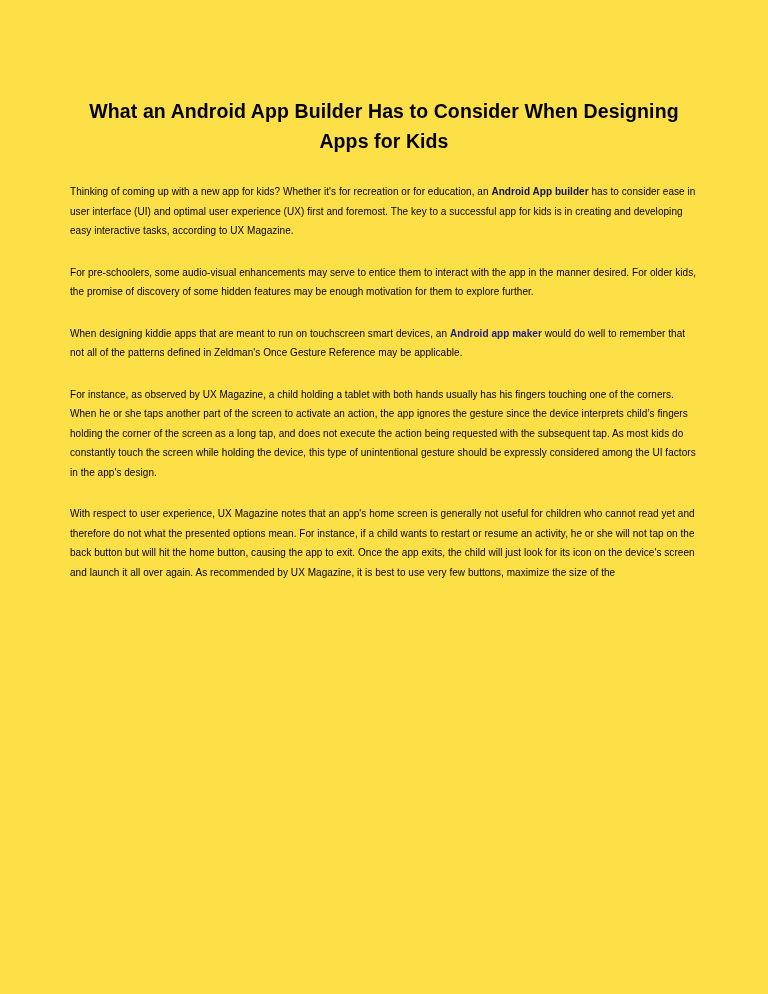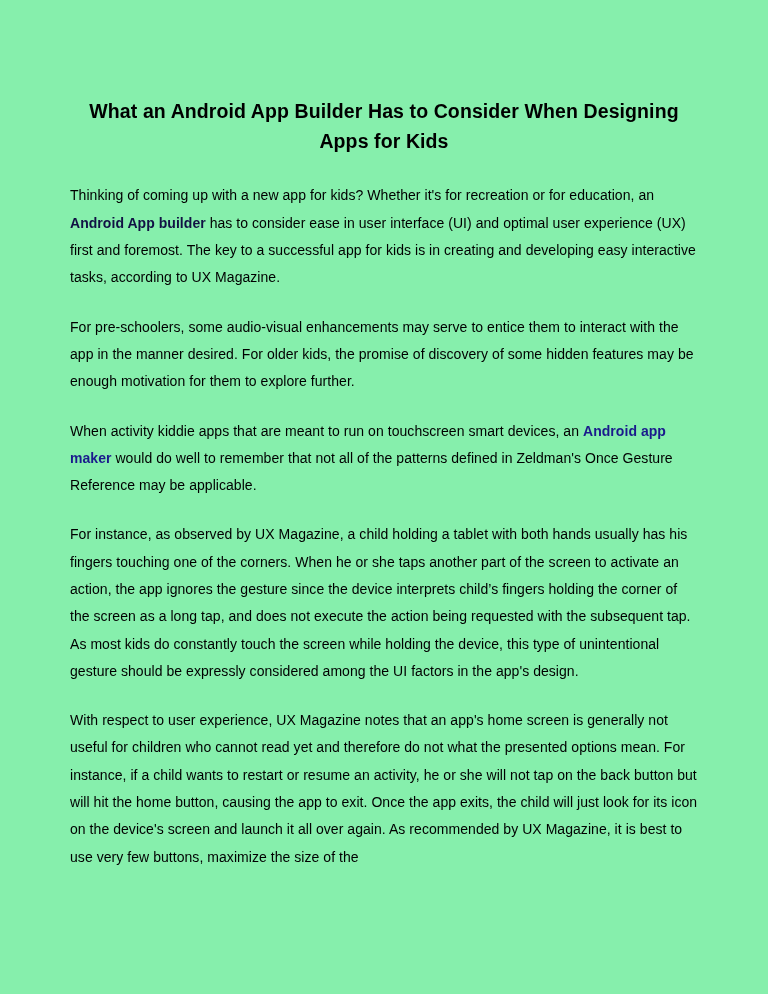--- a/index.html
+++ b/index.html
@@ -11,34 +11,34 @@
     width: 768px;
     height: 994px;
     font-family: "Liberation Sans", sans-serif;
     color: #000000;
     overflow: hidden;
   }
   .page {
     position: relative;
     width: 768px;
     height: 994px;
-    background: #86efac;
+    background: #fde047;
     box-sizing: border-box;
     padding: 96px 70px 0 70px;
   }
   .doc-title {
     font-size: 19.5px;
     font-weight: bold;
     line-height: 1.55;
     text-align: center;
     margin: 0 0 26px 0;
     letter-spacing: 0.1px;
   }
   .para {
-    font-size: 14px;
+    font-size: 10px;
     line-height: 1.95;
     margin: 0 0 22px 0;
     text-align: left;
     letter-spacing: 0.05px;
   }
   .para:last-child {
     margin-bottom: 16px;
   }
   .link-bold {
     font-weight: bold;
@@ -54,21 +54,21 @@
 <div class="page">
   <h1 class="doc-title">What an Android App Builder Has to Consider When Designing Apps for Kids</h1>
   <div>
     <p class="para">
       <span>Thinking of coming up with a new app for kids? Whether it's for recreation or for education, an </span><span class="link-bold">Android App builder</span><span> has to consider ease in user interface (UI) and optimal user experience (UX) first and foremost. The key to a successful app for kids is in creating and developing easy interactive tasks, according to UX Magazine.</span>
     </p>
     <p class="para">
       <span>For pre-schoolers, some audio-visual enhancements may serve to entice them to interact with the app in the manner desired. For older kids, the promise of discovery of some hidden features may be enough motivation for them to explore further.</span>
     </p>
     <p class="para">
-      <span>When activity kiddie apps that are meant to run on touchscreen smart devices, an </span><span class="link-bold accent">Android app maker</span><span> would do well to remember that not all of the patterns defined in Zeldman's Once Gesture Reference may be applicable.</span>
+      <span>When designing kiddie apps that are meant to run on touchscreen smart devices, an </span><span class="link-bold accent">Android app maker</span><span> would do well to remember that not all of the patterns defined in Zeldman's Once Gesture Reference may be applicable.</span>
     </p>
     <p class="para">
       <span>For instance, as observed by UX Magazine, a child holding a tablet with both hands usually has his fingers touching one of the corners. When he or she taps another part of the screen to activate an action, the app ignores the gesture since the device interprets child’s fingers holding the corner of the screen as a long tap, and does not execute the action being requested with the subsequent tap. As most kids do constantly touch the screen while holding the device, this type of unintentional gesture should be expressly considered among the UI factors in the app's design.</span>
     </p>
     <p class="para">
       <span>With respect to user experience, UX Magazine notes that an app's home screen is generally not useful for children who cannot read yet and therefore do not what the presented options mean. For instance, if a child wants to restart or resume an activity, he or she will not tap on the back button but will hit the home button, causing the app to exit. Once the app exits, the child will just look for its icon on the device's screen and launch it all over again. As recommended by UX Magazine, it is best to use very few buttons, maximize the size of the</span>
     </p>
   </div>
 </div>
 

